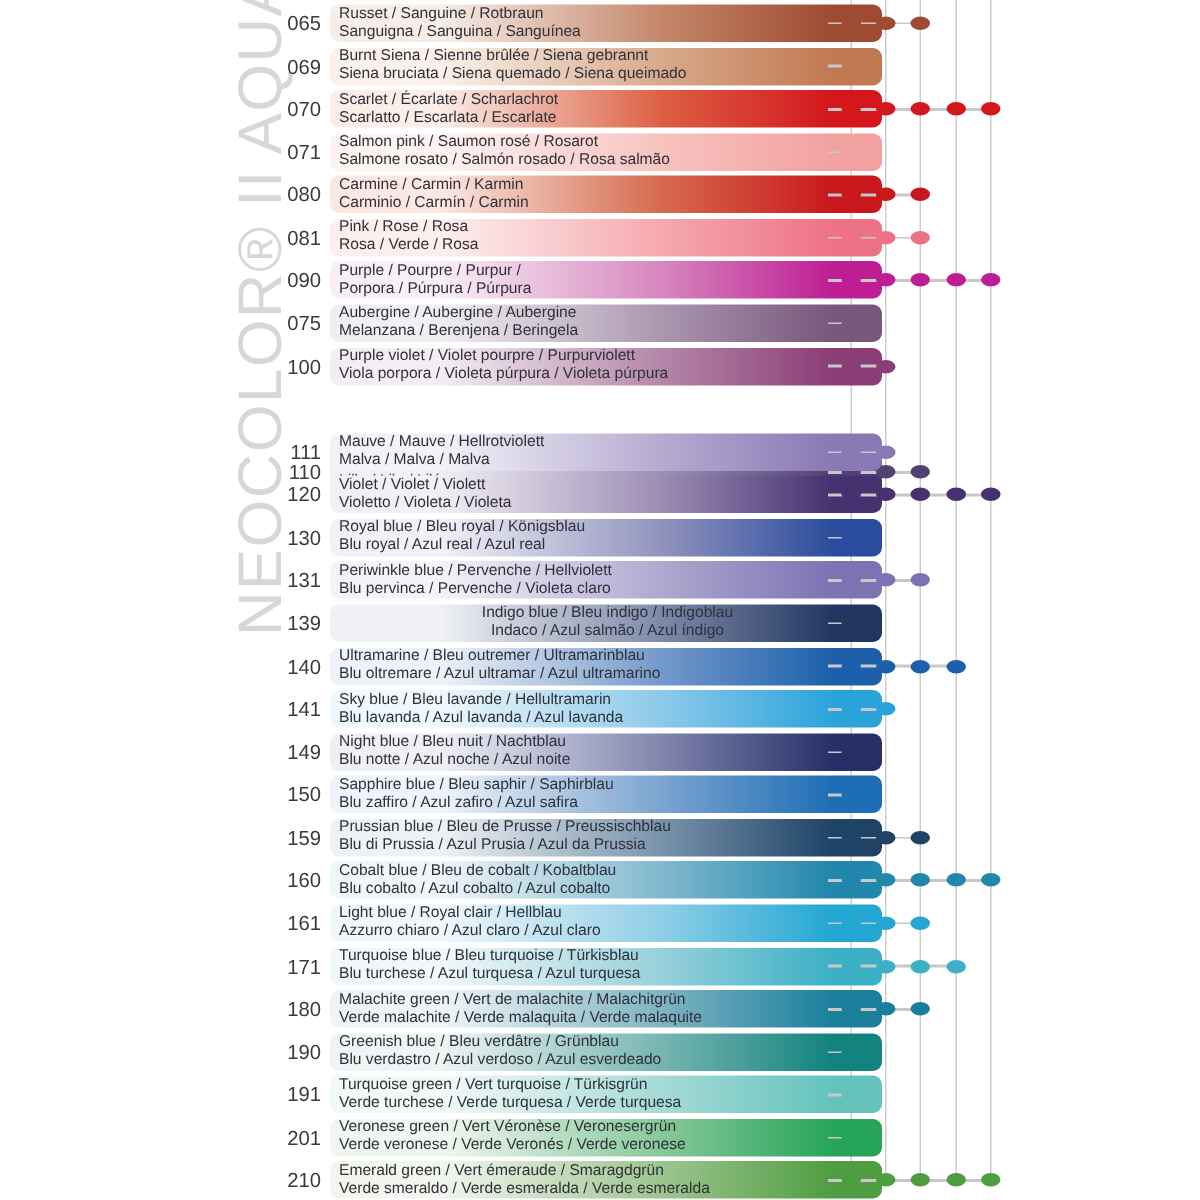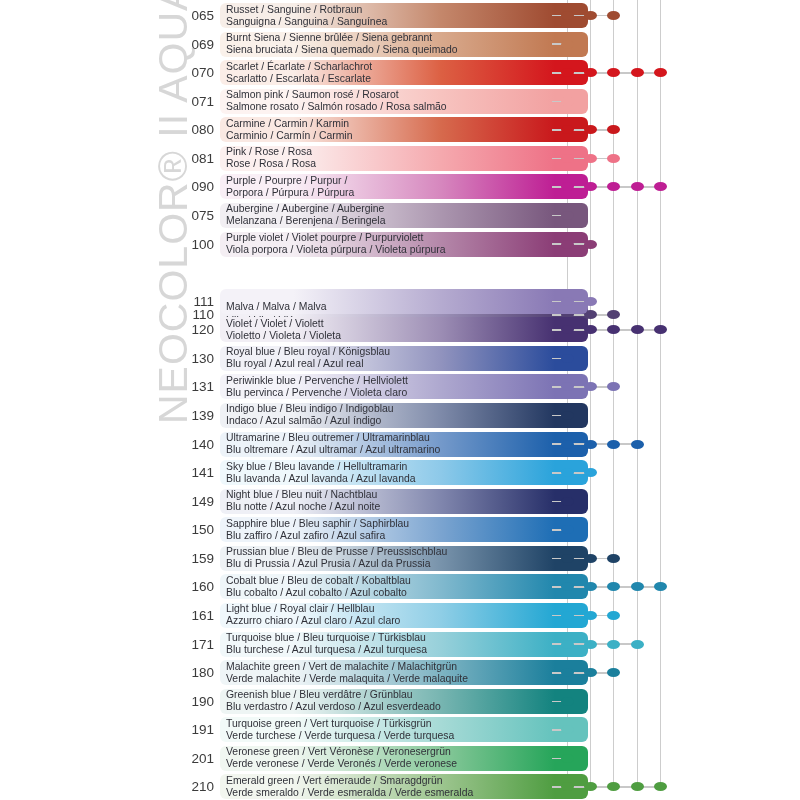--- a/index.html
+++ b/index.html
@@ -96,21 +96,21 @@
     </div>
     <div class="connector" style="left: 552px; width: 62px;"></div>
   <div class="dot" style="left: 560.5px; background: rgb(201, 24, 28);"></div>
         <div class="dot" style="left: 583.5px; background: rgb(201, 24, 28);"></div>
         <div class="dot" style="left: 606.5px; background: rgb(201, 24, 28);"></div>
       </div>
       <div class="row" style="top: 145.855px;">
     <div class="code">081</div>
     <div class="bar" style="background: linear-gradient(to right, rgb(252, 240, 239) 0%, rgb(252, 240, 239) 20%, rgb(245, 169, 174) 60%, rgb(238, 114, 135) 91%);">
       <div class="l1">Pink / Rose / Rosa</div>
-      <div class="l2">Rose / Rosa / Rosa</div>
+      <div class="l2">Rosa / Verde / Rosa</div>
     </div>
     <div class="connector" style="left: 552px; width: 62px;"></div>
   <div class="dot" style="left: 560.5px; background: rgb(238, 114, 135);"></div>
         <div class="dot" style="left: 583.5px; background: rgb(238, 114, 135);"></div>
         <div class="dot" style="left: 606.5px; background: rgb(238, 114, 135);"></div>
       </div>
       <div class="row" style="top: 174.426px;">
     <div class="code">090</div>
     <div class="bar" style="background: linear-gradient(to right, rgb(249, 239, 246) 0%, rgb(249, 239, 246) 20%, rgb(214, 135, 190) 60%, rgb(190, 30, 148) 91%);">
       <div class="l1">Purple / Pourpre / Purpur /</div>
@@ -149,20 +149,21 @@
       <div class="l2">Lilla / Lila / Lilás</div>
     </div>
     <div class="connector" style="left: 552px; width: 62px;"></div>
   <div class="dot" style="left: 560.5px; background: rgb(82, 64, 115);"></div>
         <div class="dot" style="left: 583.5px; background: rgb(82, 64, 115);"></div>
         <div class="dot" style="left: 606.5px; background: rgb(82, 64, 115);"></div>
       </div>
       <div class="row" style="top: 288.71px;">
     <div class="code">111</div>
     <div class="bar" style="background: linear-gradient(to right, rgb(244, 242, 248) 0%, rgb(244, 242, 248) 20%, rgb(181, 171, 208) 60%, rgb(137, 121, 181) 91%);">
+      <div class="l1">Mauve / Mauve / Hellrotviolett</div>
       <div class="l2">Malva / Malva / Malva</div>
     </div>
     <div class="connector" style="left: 552px; width: 39px;"></div>
   <div class="dot" style="left: 560.5px; background: rgb(137, 121, 181);"></div>
         <div class="dot" style="left: 583.5px; background: rgb(137, 121, 181);"></div>
       </div>
       <div class="row" style="top: 317.281px;">
     <div class="code">120</div>
     <div class="bar" style="background: linear-gradient(to right, rgb(242, 239, 245) 0%, rgb(242, 239, 245) 20%, rgb(156, 141, 180) 60%, rgb(71, 49, 113) 91%);">
       <div class="l1">Violet / Violet / Violett</div>
@@ -190,21 +191,21 @@
       <div class="l1">Periwinkle blue / Pervenche / Hellviolett</div>
       <div class="l2">Blu pervinca / Pervenche / Violeta claro</div>
     </div>
     <div class="connector" style="left: 552px; width: 62px;"></div>
   <div class="dot" style="left: 560.5px; background: rgb(124, 115, 180);"></div>
         <div class="dot" style="left: 583.5px; background: rgb(124, 115, 180);"></div>
         <div class="dot" style="left: 606.5px; background: rgb(124, 115, 180);"></div>
       </div>
       <div class="row" style="top: 402.994px;">
     <div class="code">139</div>
-    <div class="bar" style="background: linear-gradient(to right, rgb(239, 241, 245) 0%, rgb(239, 241, 245) 20%, rgb(126, 138, 169) 60%, rgb(34, 55, 96) 91%);">
+    <div class="bar" style="background: linear-gradient(to right, rgb(239, 241, 245) 0%, rgb(239, 241, 245) 20%, rgb(126, 138, 169) 60%, rgb(34, 55, 96) 91%); text-align: center;">
       <div class="l1">Indigo blue / Bleu indigo / Indigoblau</div>
       <div class="l2">Indaco / Azul salmão / Azul índigo</div>
     </div>
     <div class="connector" style="left: 552px; width: 16px;"></div>
   <div class="dot" style="left: 560.5px; background: rgb(34, 55, 96);"></div>
       </div>
       <div class="row" style="top: 431.565px;">
     <div class="code">140</div>
     <div class="bar" style="background: linear-gradient(to right, rgb(237, 243, 249) 0%, rgb(237, 243, 249) 20%, rgb(116, 153, 202) 60%, rgb(28, 96, 171) 91%);">
       <div class="l1">Ultramarine / Bleu outremer / Ultramarinblau</div>

